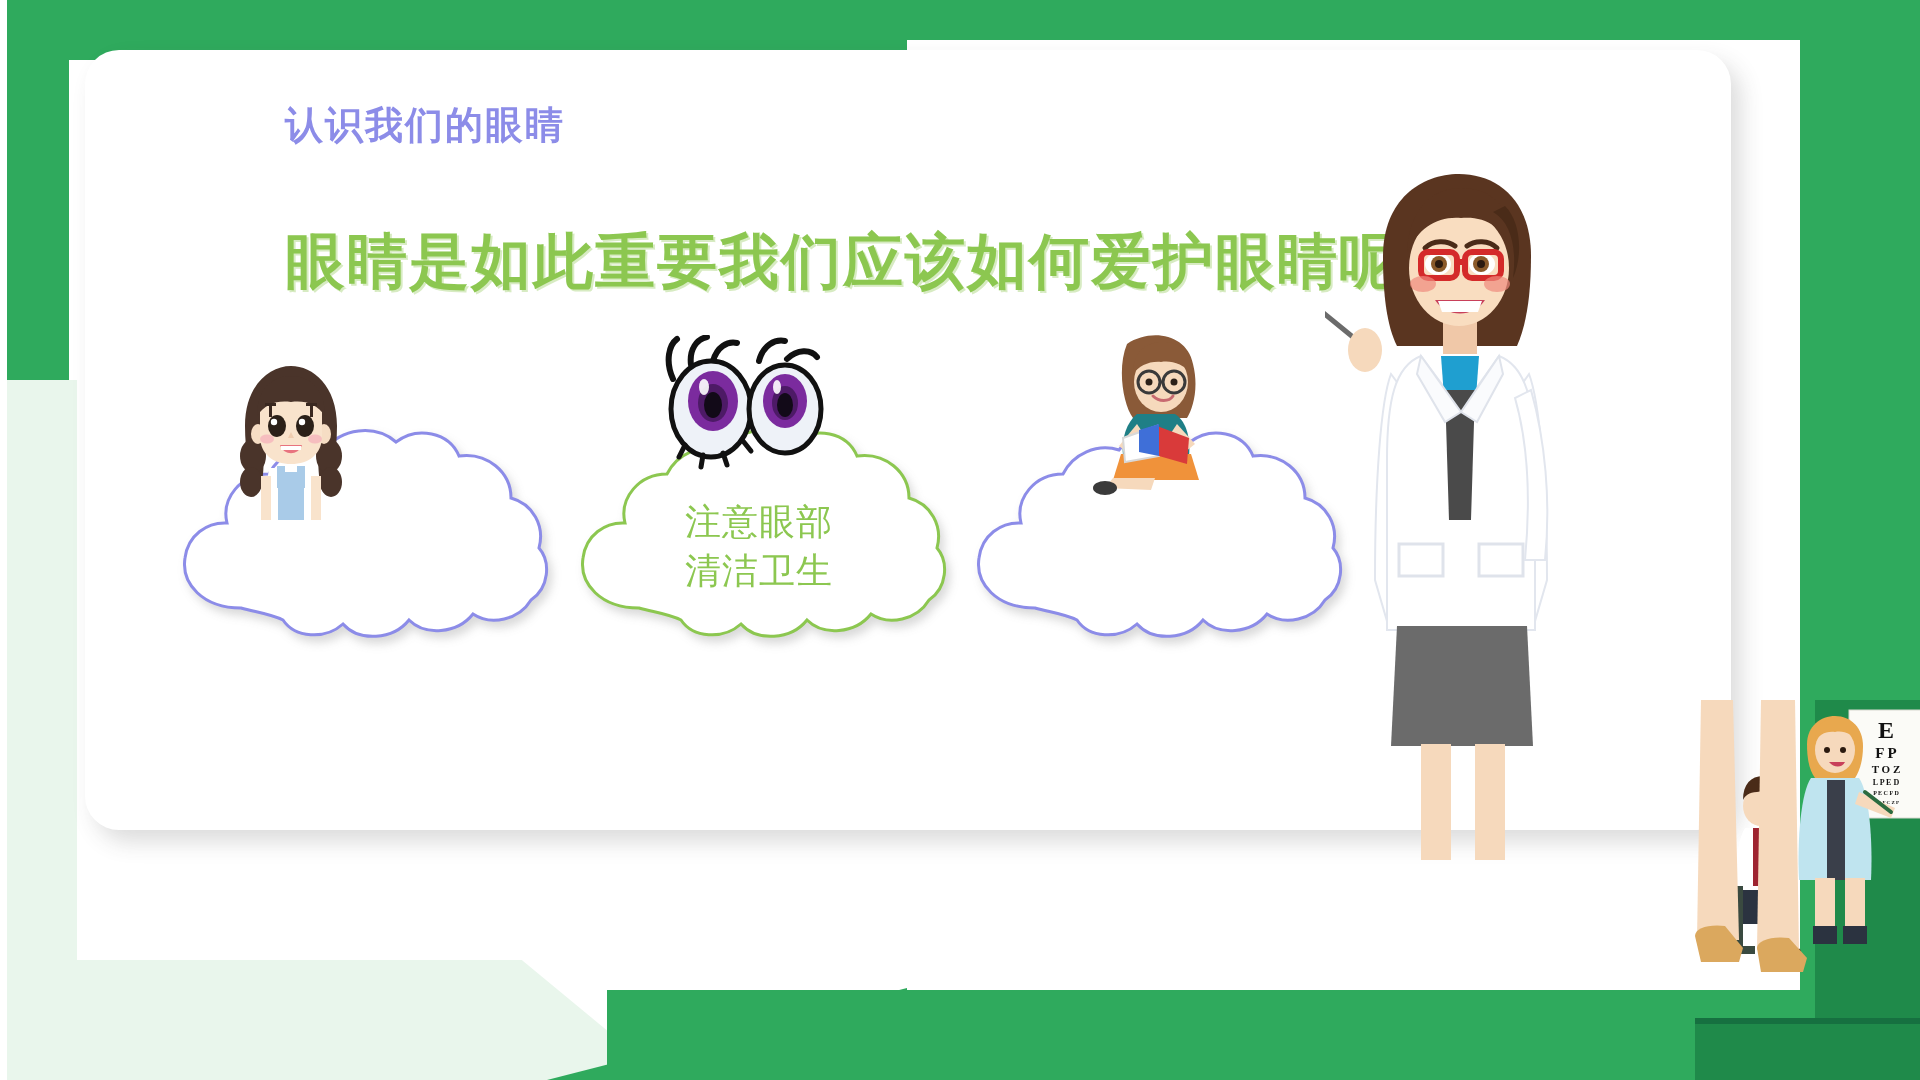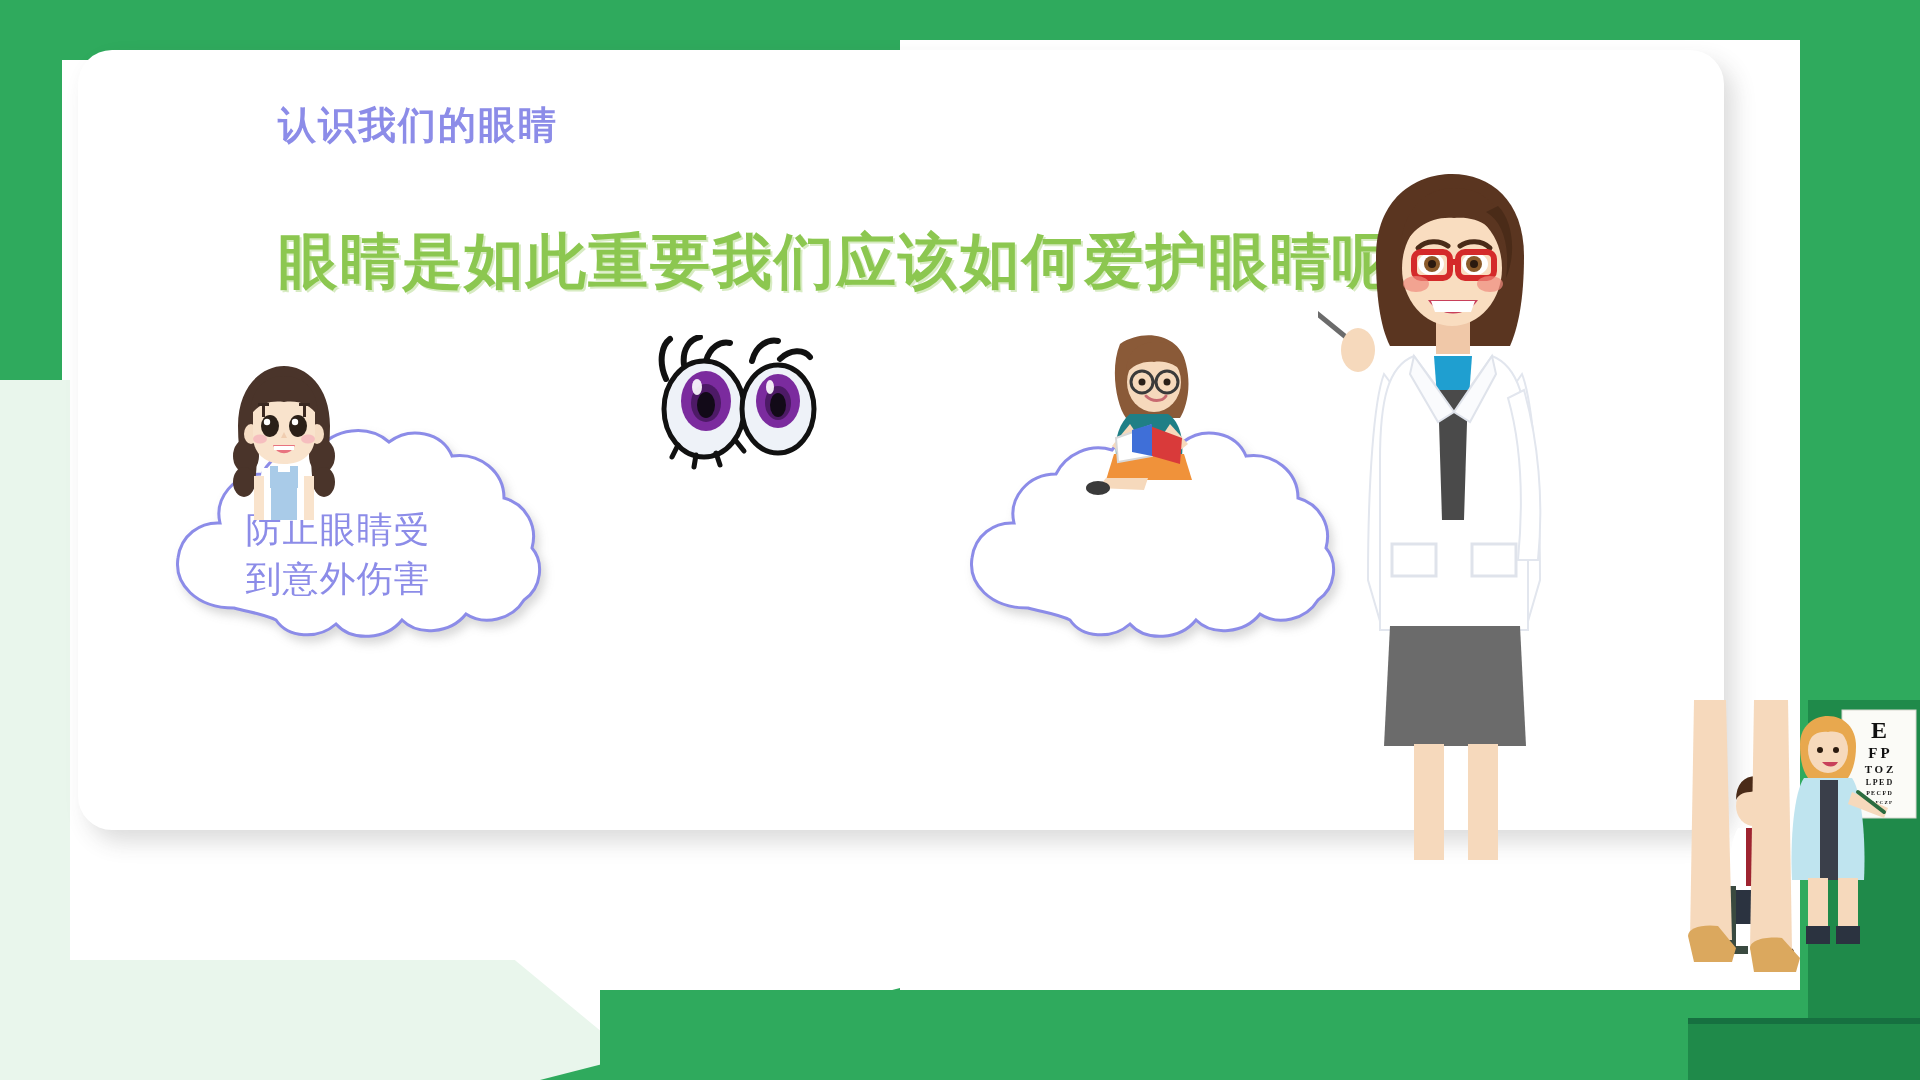--- a/index.html
+++ b/index.html
@@ -4,21 +4,21 @@
 <style>
   * { margin:0; padding:0; box-sizing:border-box; }
   html,body { width:1920px; height:1080px; overflow:hidden; }
   body {
     font-family:"Liberation Sans","DejaVu Sans",sans-serif;
     background:#ffffff;
     position:relative;
   }
 
   
-  #slide { position:absolute; inset:0; background:#ffffff; overflow:hidden; }
+  #slide { position:absolute; inset:0; background:#ffffff; overflow:hidden;margin-left:7px; }
 
   .bg-green-top {
     position:absolute; left:0; top:0; width:900px; height:60px;
     background:#2faa5d;
   }
   .bg-green-left {
     position:absolute; left:0; top:0; width:62px; height:1035px;
     background:#2faa5d;
   }
   .bg-green-topright {
@@ -116,24 +116,35 @@
   <div class="cloud cloud-purple" id="cloud1">
     <svg width="400" height="280" viewBox="0 0 400 280" aria-hidden="true">
       <path d="M84 196 C46 196 24 172 28 146 C31 123 50 110 70 111
                C64 86 84 62 112 62 C122 42 146 31 168 38
                C184 16 218 12 239 30 C260 14 292 20 302 44
                C330 40 354 60 354 86 C376 92 388 114 382 136
                C394 150 392 176 374 188 C362 208 334 214 316 202
                C300 222 268 224 252 208 C236 228 202 230 186 212
                C168 228 138 226 126 208 C114 202 98 200 84 196 Z" fill="#ffffff" stroke="#8c8ce8" stroke-width="3" style="filter:drop-shadow(4px 6px 5px rgba(80,80,80,0.22))"></path>
     </svg>
-    <div class="cloud-label">防止眼睛受
-到意外伤害</div>
-  </div>
-
+  </div>
+
+  <div class="cloud cloud-green" id="cloud2">
+    <svg width="400" height="280" viewBox="0 0 400 280" aria-hidden="true">
+      <path d="M84 196 C46 196 24 172 28 146 C31 123 50 110 70 111
+               C64 86 84 62 112 62 C122 42 146 31 168 38
+               C184 16 218 12 239 30 C260 14 292 20 302 44
+               C330 40 354 60 354 86 C376 92 388 114 382 136
+               C394 150 392 176 374 188 C362 208 334 214 316 202
+               C300 222 268 224 252 208 C236 228 202 230 186 212
+               C168 228 138 226 126 208 C114 202 98 200 84 196 Z" fill="#ffffff" stroke="#8cc750" stroke-width="3" style="filter:drop-shadow(4px 6px 5px rgba(80,80,80,0.22))"></path>
+    </svg>
+    <div class="cloud-label">注意眼部
+清洁卫生</div>
+  </div>
 
   <div class="cloud cloud-purple" id="cloud3">
     <svg width="400" height="280" viewBox="0 0 400 280" aria-hidden="true">
       <path d="M84 196 C46 196 24 172 28 146 C31 123 50 110 70 111
                C64 86 84 62 112 62 C122 42 146 31 168 38
                C184 16 218 12 239 30 C260 14 292 20 302 44
                C330 40 354 60 354 86 C376 92 388 114 382 136
                C394 150 392 176 374 188 C362 208 334 214 316 202
                C300 222 268 224 252 208 C236 228 202 230 186 212
                C168 228 138 226 126 208 C114 202 98 200 84 196 Z" fill="#ffffff" stroke="#8c8ce8" stroke-width="3" style="filter:drop-shadow(4px 6px 5px rgba(80,80,80,0.22))"></path>

